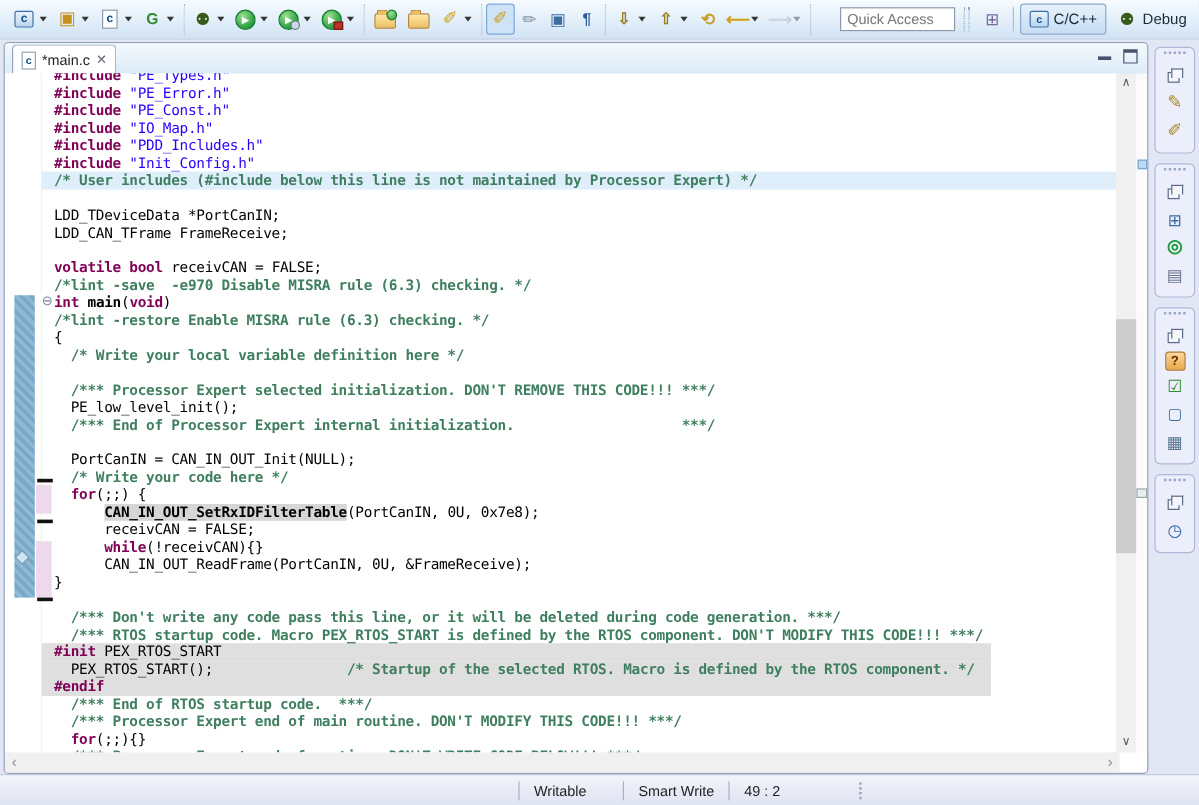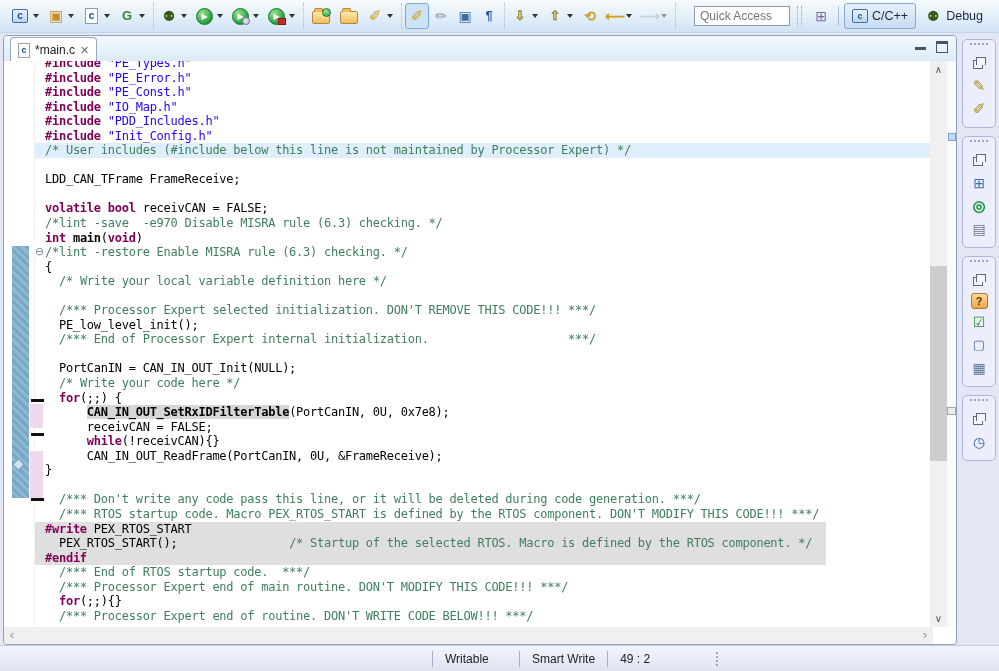--- a/index.html
+++ b/index.html
@@ -30,21 +30,21 @@
   .ic-open_pe::after{content:"";position:absolute;right:-2px;top:-4px;width:7px;height:7px;border-radius:50%;background:radial-gradient(circle at 35% 30%,#9fe08f,#2aa045);border:1px solid #177a2d;}
   .ic-brush,.ic-highlighter{color:#c8a020;font-size:15px;}
   .ic-clear_highlight{color:#8a96a4;font-size:14px;}
   .ic-console_view{color:#3a6ea5;font-size:14px;}
   .ic-whitespace{color:#2a5a9a;font-size:13px;font-weight:bold;}
   .ic-next_annotation,.ic-prev_annotation{color:#9a7d1e;font-size:13px;font-weight:bold;}
   .ic-last_edit{color:#c8a028;font-size:14px;font-weight:bold;}
   .ic-back{color:#d4a017;font-weight:bold;font-size:14px;}
   .ic-forward{color:#a8b0bc;font-weight:bold;font-size:14px;}
   
-  .tb-right{margin-left:auto;display:flex;align-items:center;height:100%;padding-right:8px;}
+  .tb-right{margin-left:auto;display:flex;align-items:center;height:100%;padding-right:2px;}
   .qa-input{width:84px;height:16px;border:1px solid #8a9aac;font-size:12px;padding:1px 5px;color:#333;background:#fff;}
   .tb-handle{width:3px;height:20px;margin:0 7px;border-left:1px dotted #93a9c2;border-right:1px dotted #93a9c2;}
   .persp-sep{width:1px;height:20px;background:#aabdd2;margin:0 5px;}
   .persp-btn{display:flex;align-items:center;gap:4px;height:24px;padding:0 7px;border:1px solid transparent;border-radius:3px;font-size:12.5px;color:#1a2a3a;}
   .persp-btn.active{background:linear-gradient(#e8f1fb,#c6dcf3);border-color:#89a8cc;}
   .ic-perspective_open{color:#7a6aa0;font-size:14px;}
   .ic-cpp_perspective{width:14px;height:12px;line-height:12px;background:linear-gradient(#eaf3fc,#bcd6ee);border:1px solid #3a6ea5;color:#14508c;font-weight:bold;font-size:9px;border-radius:2px;}
   
   .editor-frame{position:absolute;left:3px;top:35px;width:954px;height:610px;background:#fff;
     border:1px solid #93a1b5;border-radius:4px;box-sizing:border-box;overflow:hidden;}
@@ -57,21 +57,21 @@
   .tab-close{color:#667;font-size:11px;line-height:11px;}
   .stack-btns{position:absolute;right:8px;top:5px;display:flex;gap:10px;align-items:center;}
   .min-icon{width:11px;height:3px;border-bottom:3px solid #44546e;}
   .max-icon{width:10px;height:8px;border:1px solid #44546e;border-top:3px solid #44546e;}
   
   .code-viewport{position:absolute;left:0;top:25px;width:929px;height:566px;overflow:hidden;background:#fff;}
   .code-content{margin-top:-5px;font-family:"DejaVu Sans Mono",monospace;font-size:12px;line-height:14.55px;letter-spacing:-0.25px;}
   .cl{height:14.55px;white-space:pre;padding-left:41px;color:#000;}
   .kw{color:#7f0055;font-weight:bold;}
   .str{color:#2a00ff;}
-  .com{color:#3f7f5f;}
+  .com{color:#3f7f5f;font-weight:bold;}
   .plb{font-weight:bold;}
   .occ{background:#d6d6d6;font-weight:bold;}
   .row-sel{background:linear-gradient(to right,transparent 30px,#dfeefb 30px);}
   .row-gray{background:linear-gradient(to right,transparent 30px,#dfdfdf 30px,#dfdfdf 822px,transparent 822px);}
   
   .ruler{position:absolute;left:0;top:0;width:30px;height:566px;background:#fff;border-right:1px solid #f0f0f0;}
   .quickdiff{position:absolute;left:8px;top:185px;width:17px;height:252px;
     background:repeating-linear-gradient(45deg,#79a7c6 0 3px,#8fb8d4 3px 6px);}
   .pinkmark{position:absolute;left:26px;width:13px;background:#eed9ec;}
   .dashmark{position:absolute;left:27px;width:13px;height:3px;background:#101010;}
@@ -234,20 +234,21 @@
   <div class="code-viewport">
     <div class="code-content" id="code-content">
         <div class="cl"><span class="kw">#include</span><span class="pl"> </span><span class="str">"PE_Types.h"</span></div>
         <div class="cl"><span class="kw">#include</span><span class="pl"> </span><span class="str">"PE_Error.h"</span></div>
         <div class="cl"><span class="kw">#include</span><span class="pl"> </span><span class="str">"PE_Const.h"</span></div>
         <div class="cl"><span class="kw">#include</span><span class="pl"> </span><span class="str">"IO_Map.h"</span></div>
         <div class="cl"><span class="kw">#include</span><span class="pl"> </span><span class="str">"PDD_Includes.h"</span></div>
         <div class="cl"><span class="kw">#include</span><span class="pl"> </span><span class="str">"Init_Config.h"</span></div>
         <div class="cl row-sel"><span class="com">/* User includes (#include below this line is not maintained by Processor Expert) */</span></div>
         <div class="cl"></div>
+        <div class="cl"><span class="pl">LDD_TDeviceData *PortCanIN;</span></div>
         <div class="cl"><span class="pl">LDD_CAN_TFrame FrameReceive;</span></div>
         <div class="cl"></div>
         <div class="cl"><span class="kw">volatile</span><span class="pl"> </span><span class="kw">bool</span><span class="pl"> receivCAN = FALSE;</span></div>
         <div class="cl"><span class="com">/*lint -save  -e970 Disable MISRA rule (6.3) checking. */</span></div>
         <div class="cl"><span class="kw">int</span><span class="pl"> </span><span class="plb">main</span><span class="pl">(</span><span class="kw">void</span><span class="pl">)</span></div>
         <div class="cl"><span class="com">/*lint -restore Enable MISRA rule (6.3) checking. */</span></div>
         <div class="cl"><span class="pl">{</span></div>
         <div class="cl"><span class="pl">  </span><span class="com">/* Write your local variable definition here */</span></div>
         <div class="cl"></div>
         <div class="cl"><span class="pl">  </span><span class="com">/*** Processor Expert selected initialization. DON'T REMOVE THIS CODE!!! ***/</span></div>
@@ -258,21 +259,21 @@
         <div class="cl"><span class="pl">  </span><span class="com">/* Write your code here */</span></div>
         <div class="cl"><span class="pl">  </span><span class="kw">for</span><span class="pl">(;;) {</span></div>
         <div class="cl"><span class="pl">      </span><span class="occ">CAN_IN_OUT_SetRxIDFilterTable</span><span class="pl">(PortCanIN, 0U, 0x7e8);</span></div>
         <div class="cl"><span class="pl">      receivCAN = FALSE;</span></div>
         <div class="cl"><span class="pl">      </span><span class="kw">while</span><span class="pl">(!receivCAN){}</span></div>
         <div class="cl"><span class="pl">      CAN_IN_OUT_ReadFrame(PortCanIN, 0U, &amp;FrameReceive);</span></div>
         <div class="cl"><span class="pl">}</span></div>
         <div class="cl"></div>
         <div class="cl"><span class="pl">  </span><span class="com">/*** Don't write any code pass this line, or it will be deleted during code generation. ***/</span></div>
         <div class="cl"><span class="pl">  </span><span class="com">/*** RTOS startup code. Macro PEX_RTOS_START is defined by the RTOS component. DON'T MODIFY THIS CODE!!! ***/</span></div>
-        <div class="cl row-gray"><span class="kw">#write</span><span class="pl"> PEX_RTOS_START</span></div>
+        <div class="cl row-gray"><span class="kw">#init</span><span class="pl"> PEX_RTOS_START</span></div>
         <div class="cl row-gray"><span class="pl">  PEX_RTOS_START();                </span><span class="com">/* Startup of the selected RTOS. Macro is defined by the RTOS component. */</span></div>
         <div class="cl row-gray"><span class="kw">#endif</span></div>
         <div class="cl"><span class="pl">  </span><span class="com">/*** End of RTOS startup code.  ***/</span></div>
         <div class="cl"><span class="pl">  </span><span class="com">/*** Processor Expert end of main routine. DON'T MODIFY THIS CODE!!! ***/</span></div>
         <div class="cl"><span class="pl">  </span><span class="kw">for</span><span class="pl">(;;){}</span></div>
         <div class="cl"><span class="pl">  </span><span class="com">/*** Processor Expert end of routine. DON'T WRITE CODE BELOW!!! ***/</span></div>
       </div>
     <div class="ruler">
       <div class="quickdiff"></div>
       <div class="pinkmark" style="top:343px;height:24px;"></div>

